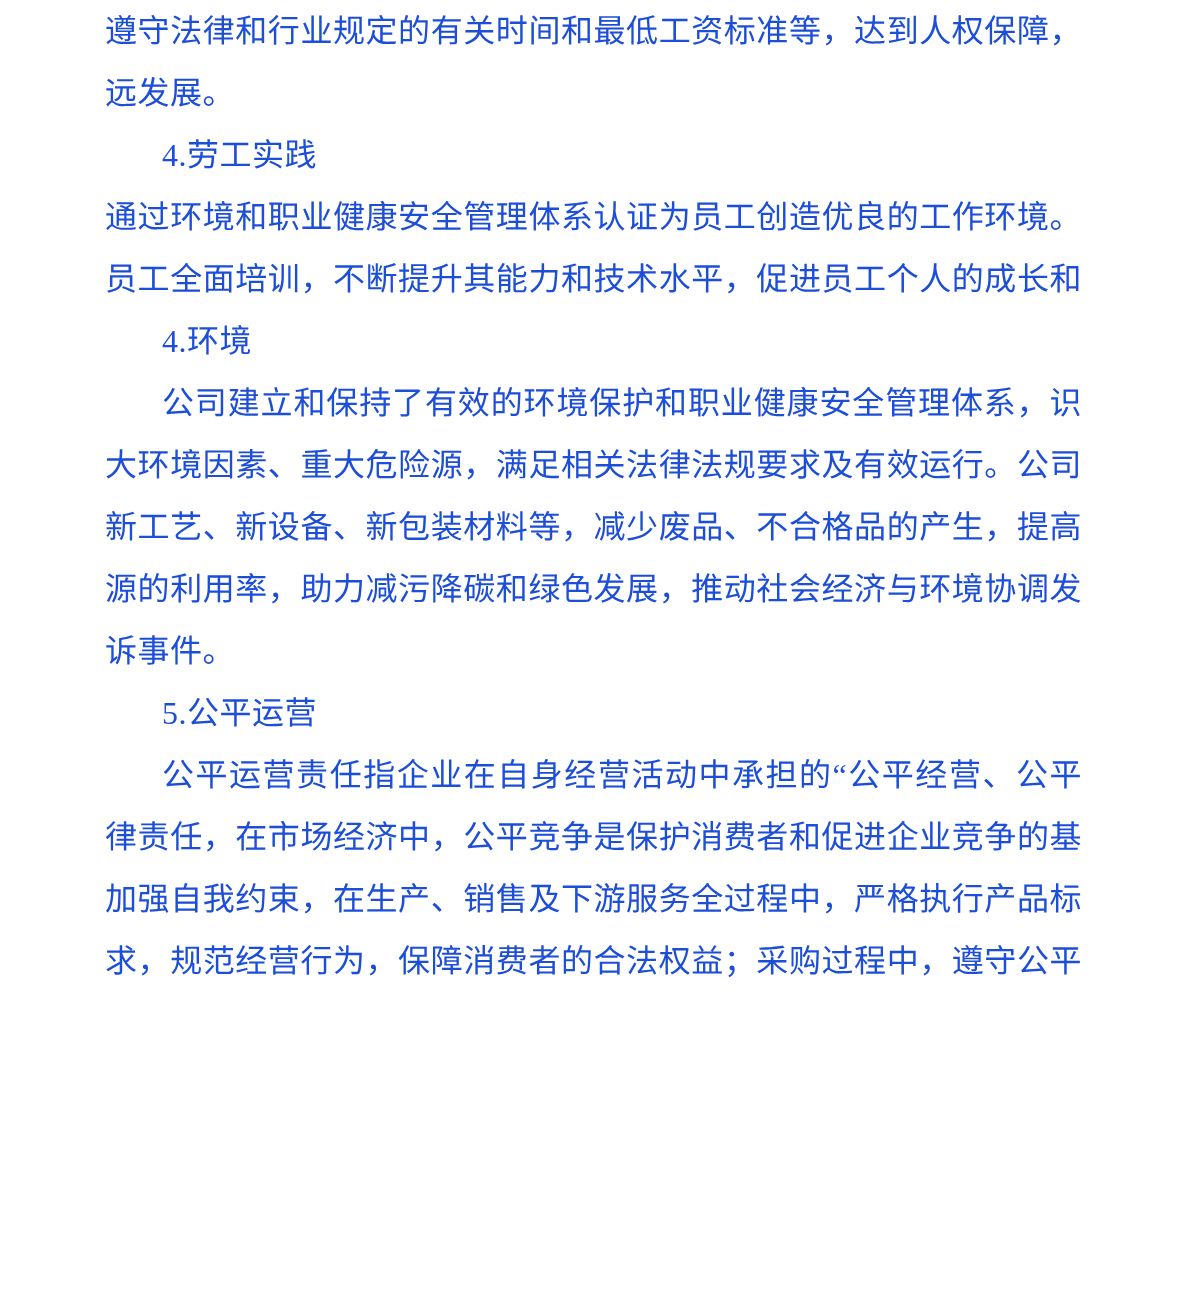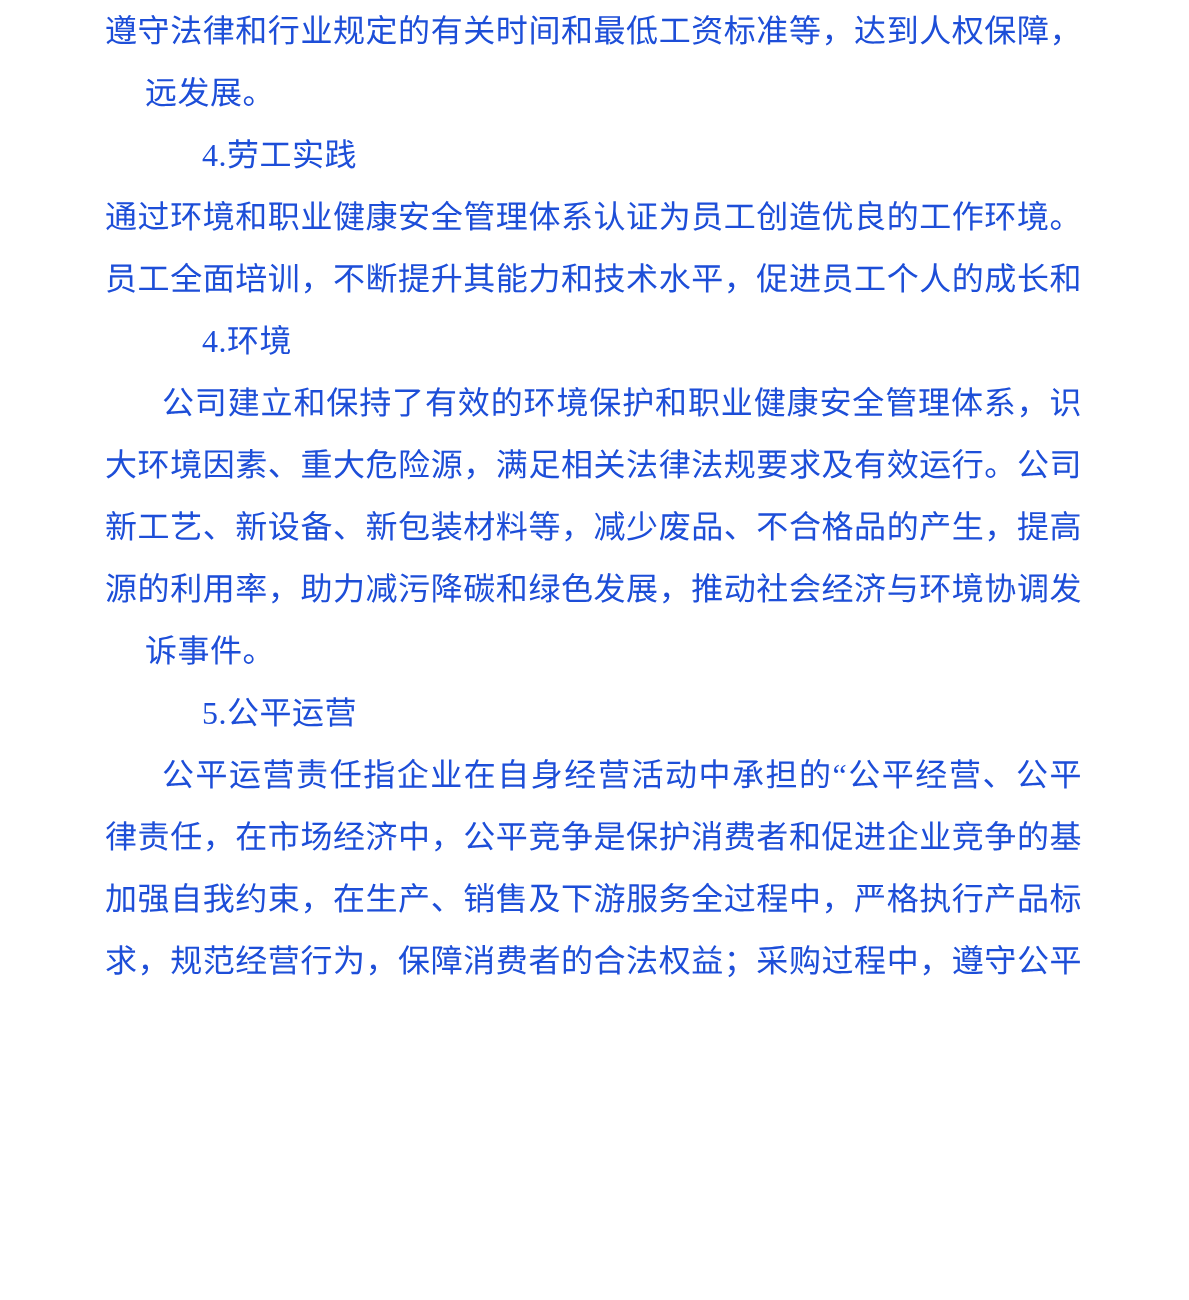--- a/index.html
+++ b/index.html
@@ -31,21 +31,20 @@
     text-align-last: justify;
     text-justify: inter-character;
     overflow: hidden;
     white-space: normal;
   }
   
   .line.para-end,
   .line.heading {
     text-align: right;
     text-align-last: left;
-    margin-left: 40px;
   }
   
   .line.indent {
     text-indent: 57px;
   }
 </style>
 </head>
 <body>
 
 <div class="page">

